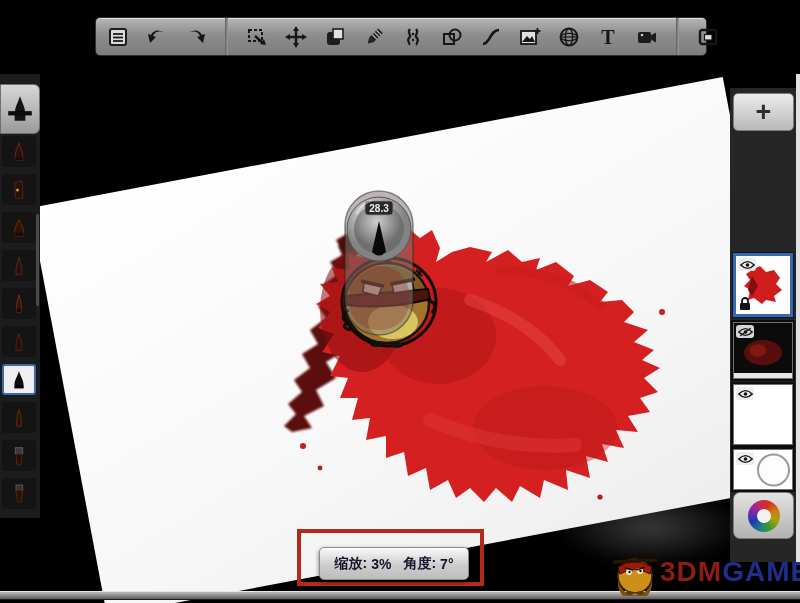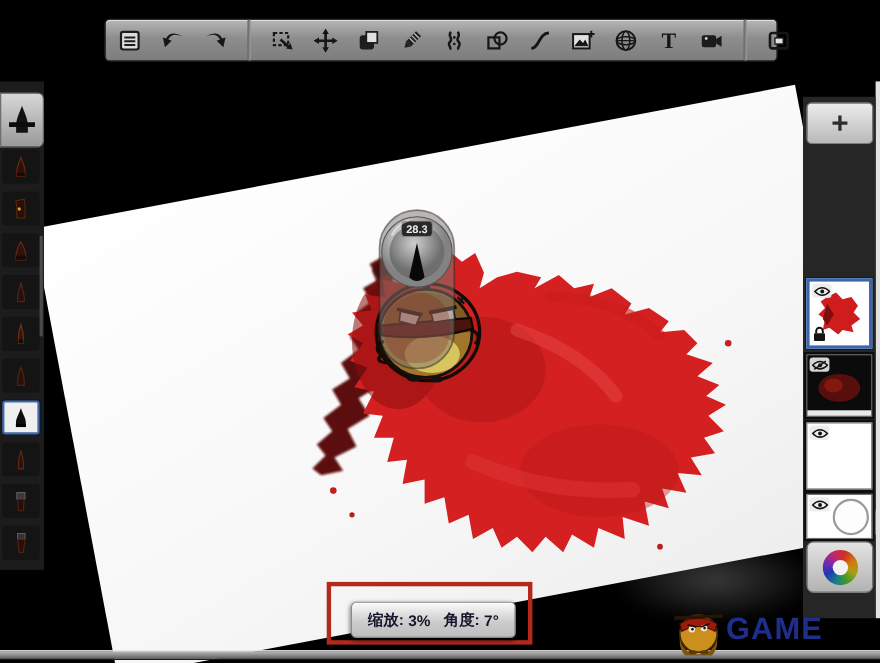--- a/index.html
+++ b/index.html
@@ -414,16 +414,17 @@
       <line x1="3" y1="14" x2="47" y2="12" stroke="#2a1505" stroke-width="3.4"></line>
       <path d="M8,19 Q25,9 42,19 L40,26 Q25,17 10,26 Z" fill="#9e1a0a" stroke="#3a0b04" stroke-width="1"></path>
       <circle cx="19" cy="24" r="3" fill="#f0e8d8"></circle>
         <circle cx="30" cy="23" r="3" fill="#f0e8d8"></circle>
       <circle cx="19.5" cy="24" r="1.2" fill="#111"></circle>
         <circle cx="30.5" cy="23" r="1.2" fill="#111"></circle>
       <path d="M15,20 L23,22 M27,22 L35,19" stroke="#1a0d04" stroke-width="1.6"></path>
       <ellipse cx="20" cy="45" rx="4" ry="1.8" fill="#5a3a08"></ellipse>
         <ellipse cx="30" cy="45" rx="4" ry="1.8" fill="#5a3a08"></ellipse>
     </svg>
+    <span class="wm-text wm-red">3DM</span>
     <span class="wm-text wm-blue">GAME</span>
   </div>
 
 </div>
 
 </body></html>

